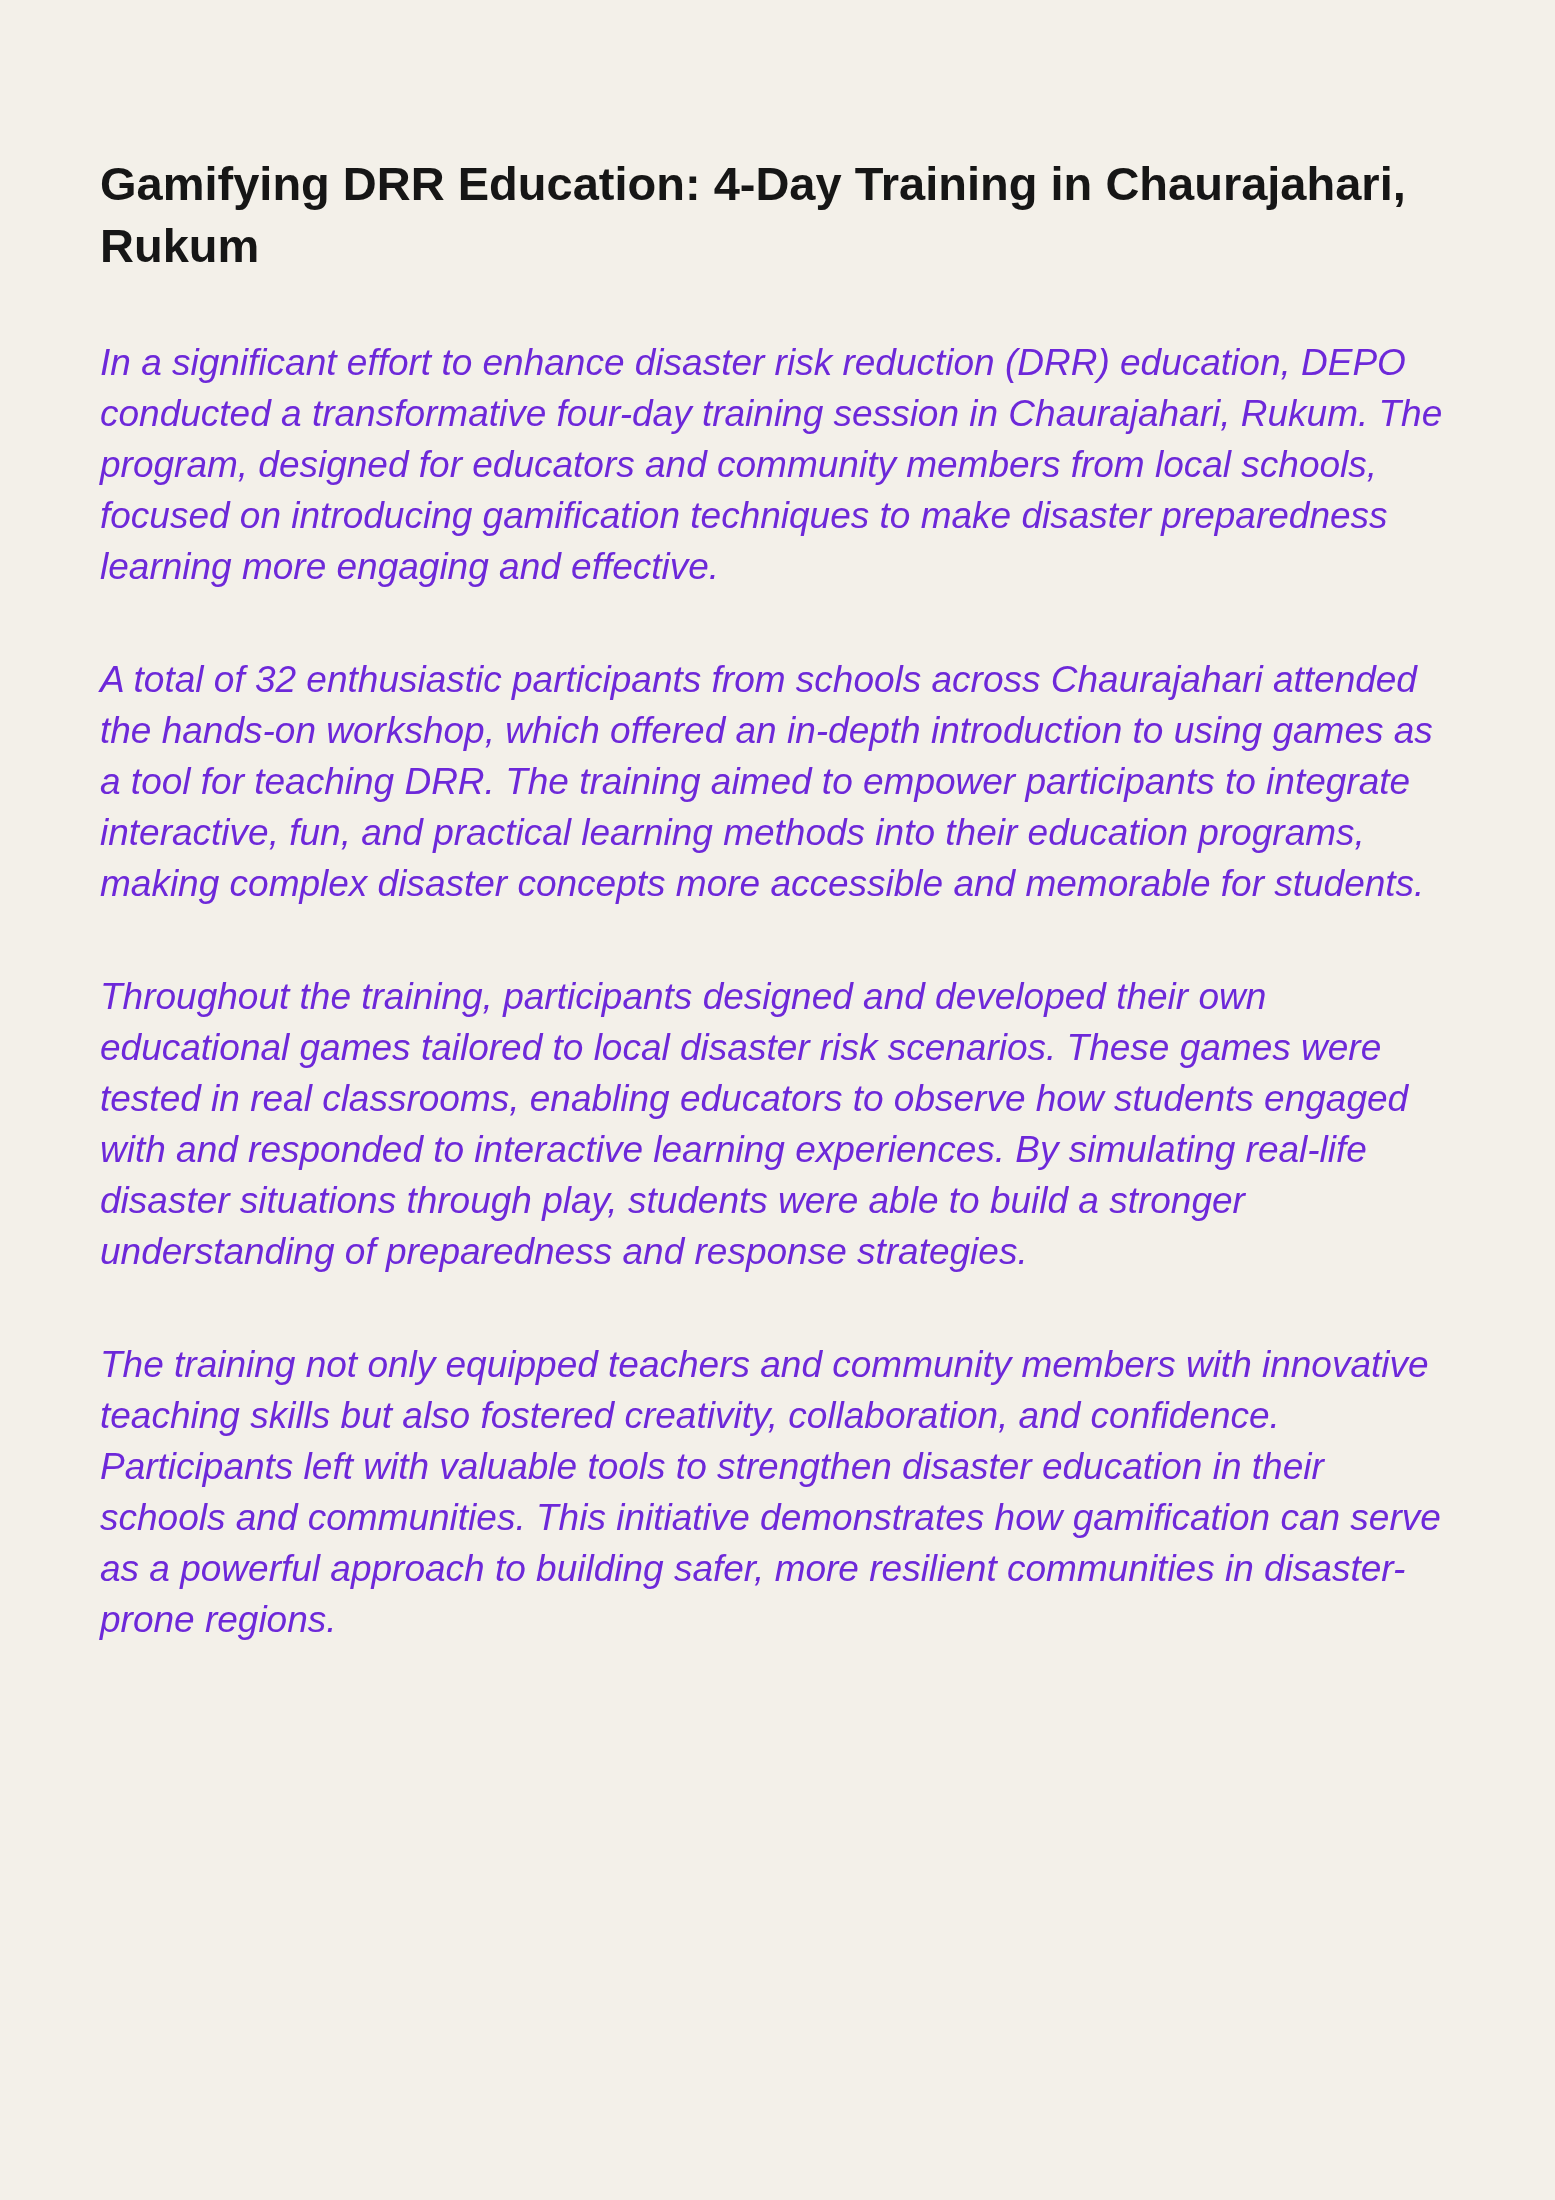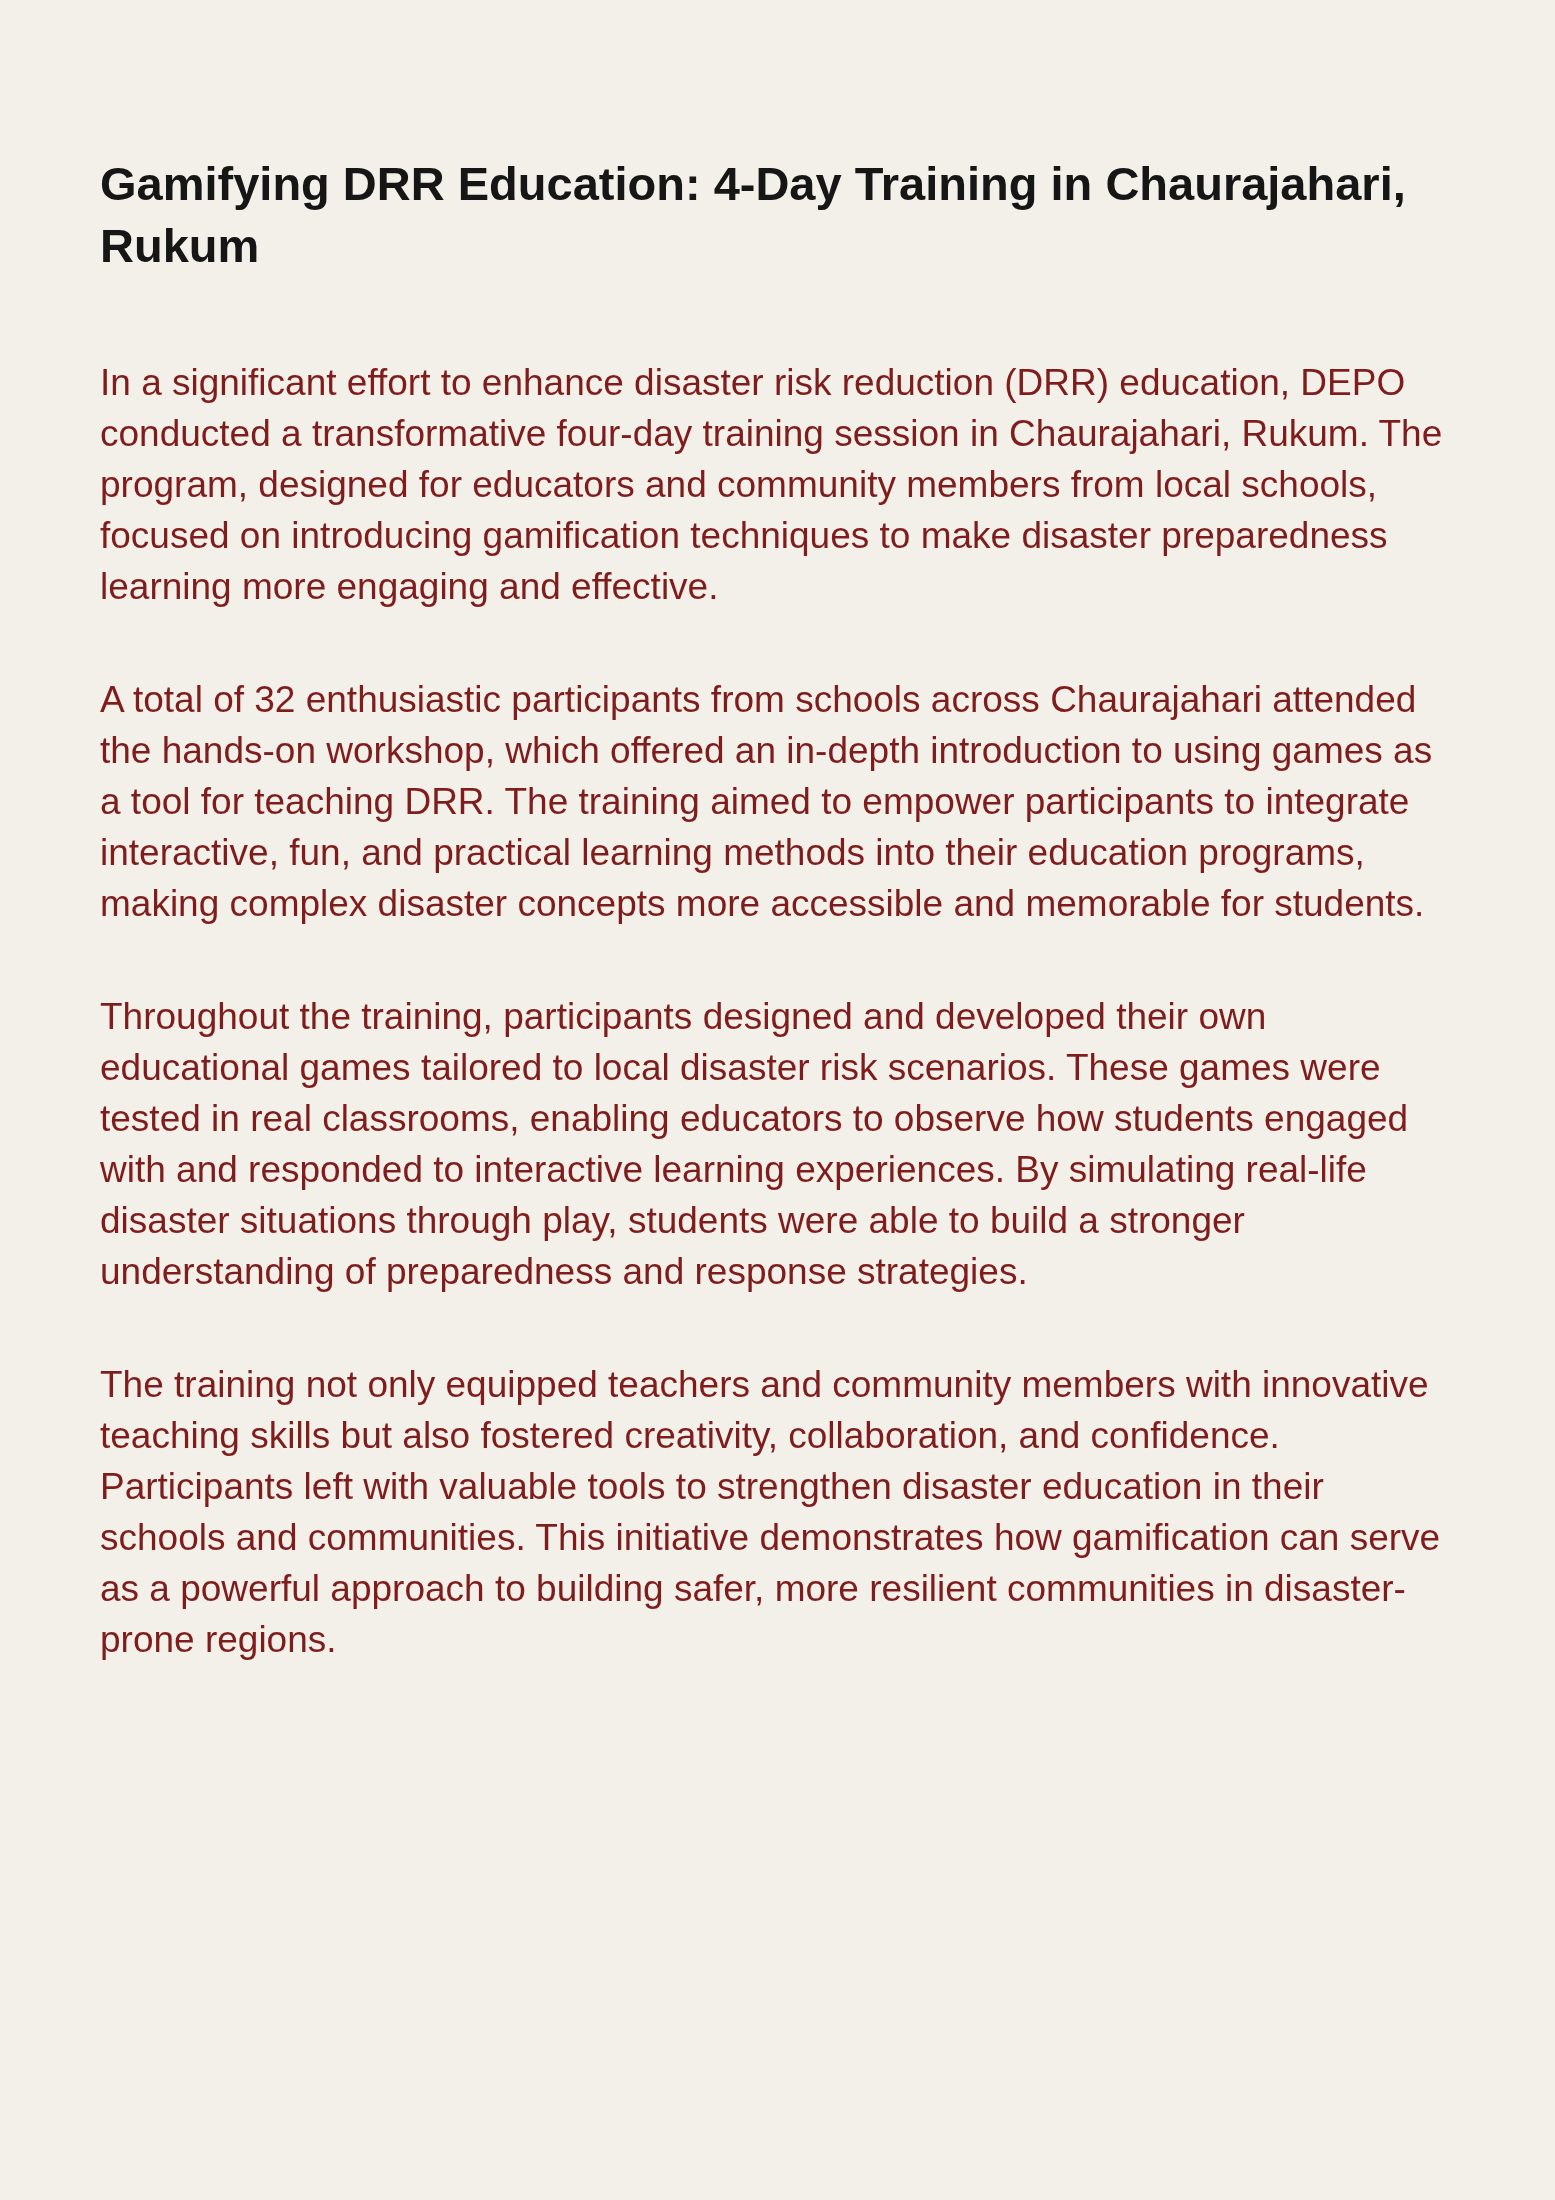--- a/index.html
+++ b/index.html
@@ -14,34 +14,35 @@
     font-family: "Liberation Sans", "DejaVu Sans", sans-serif;
     box-sizing: border-box;
     overflow: hidden;
   }
   .article {
     box-sizing: border-box;
     width: 1555px;
     padding: 153px 100px 0 100px;
   }
   .article-title {
-    margin: 0 0 80px 0;
+    margin: 0 0 60px 0;
     font-size: 47px;
     font-weight: bold;
     line-height: 62px;
     letter-spacing: 0;
     color: #161616;
   }
   .article-body p {
     margin: 0 0 62px 0;
     font-size: 37px;
     font-weight: normal;
     line-height: 51px;
     letter-spacing: 0;
-    color: #7f1d1d;
+    color: #6d28d9;
+    font-style: italic;
   }
 </style>
 </head>
 <body>
 
 <main class="article">
   <h1 class="article-title">Gamifying DRR Education: 4-Day Training in Chaurajahari, Rukum</h1>
 
   <div class="article-body">
     <p>In a significant effort to enhance disaster risk reduction (DRR) education, DEPO conducted a transformative four-day training session in Chaurajahari, Rukum. The program, designed for educators and community members from local schools, focused on introducing gamification techniques to make disaster preparedness learning more engaging and effective.</p>

